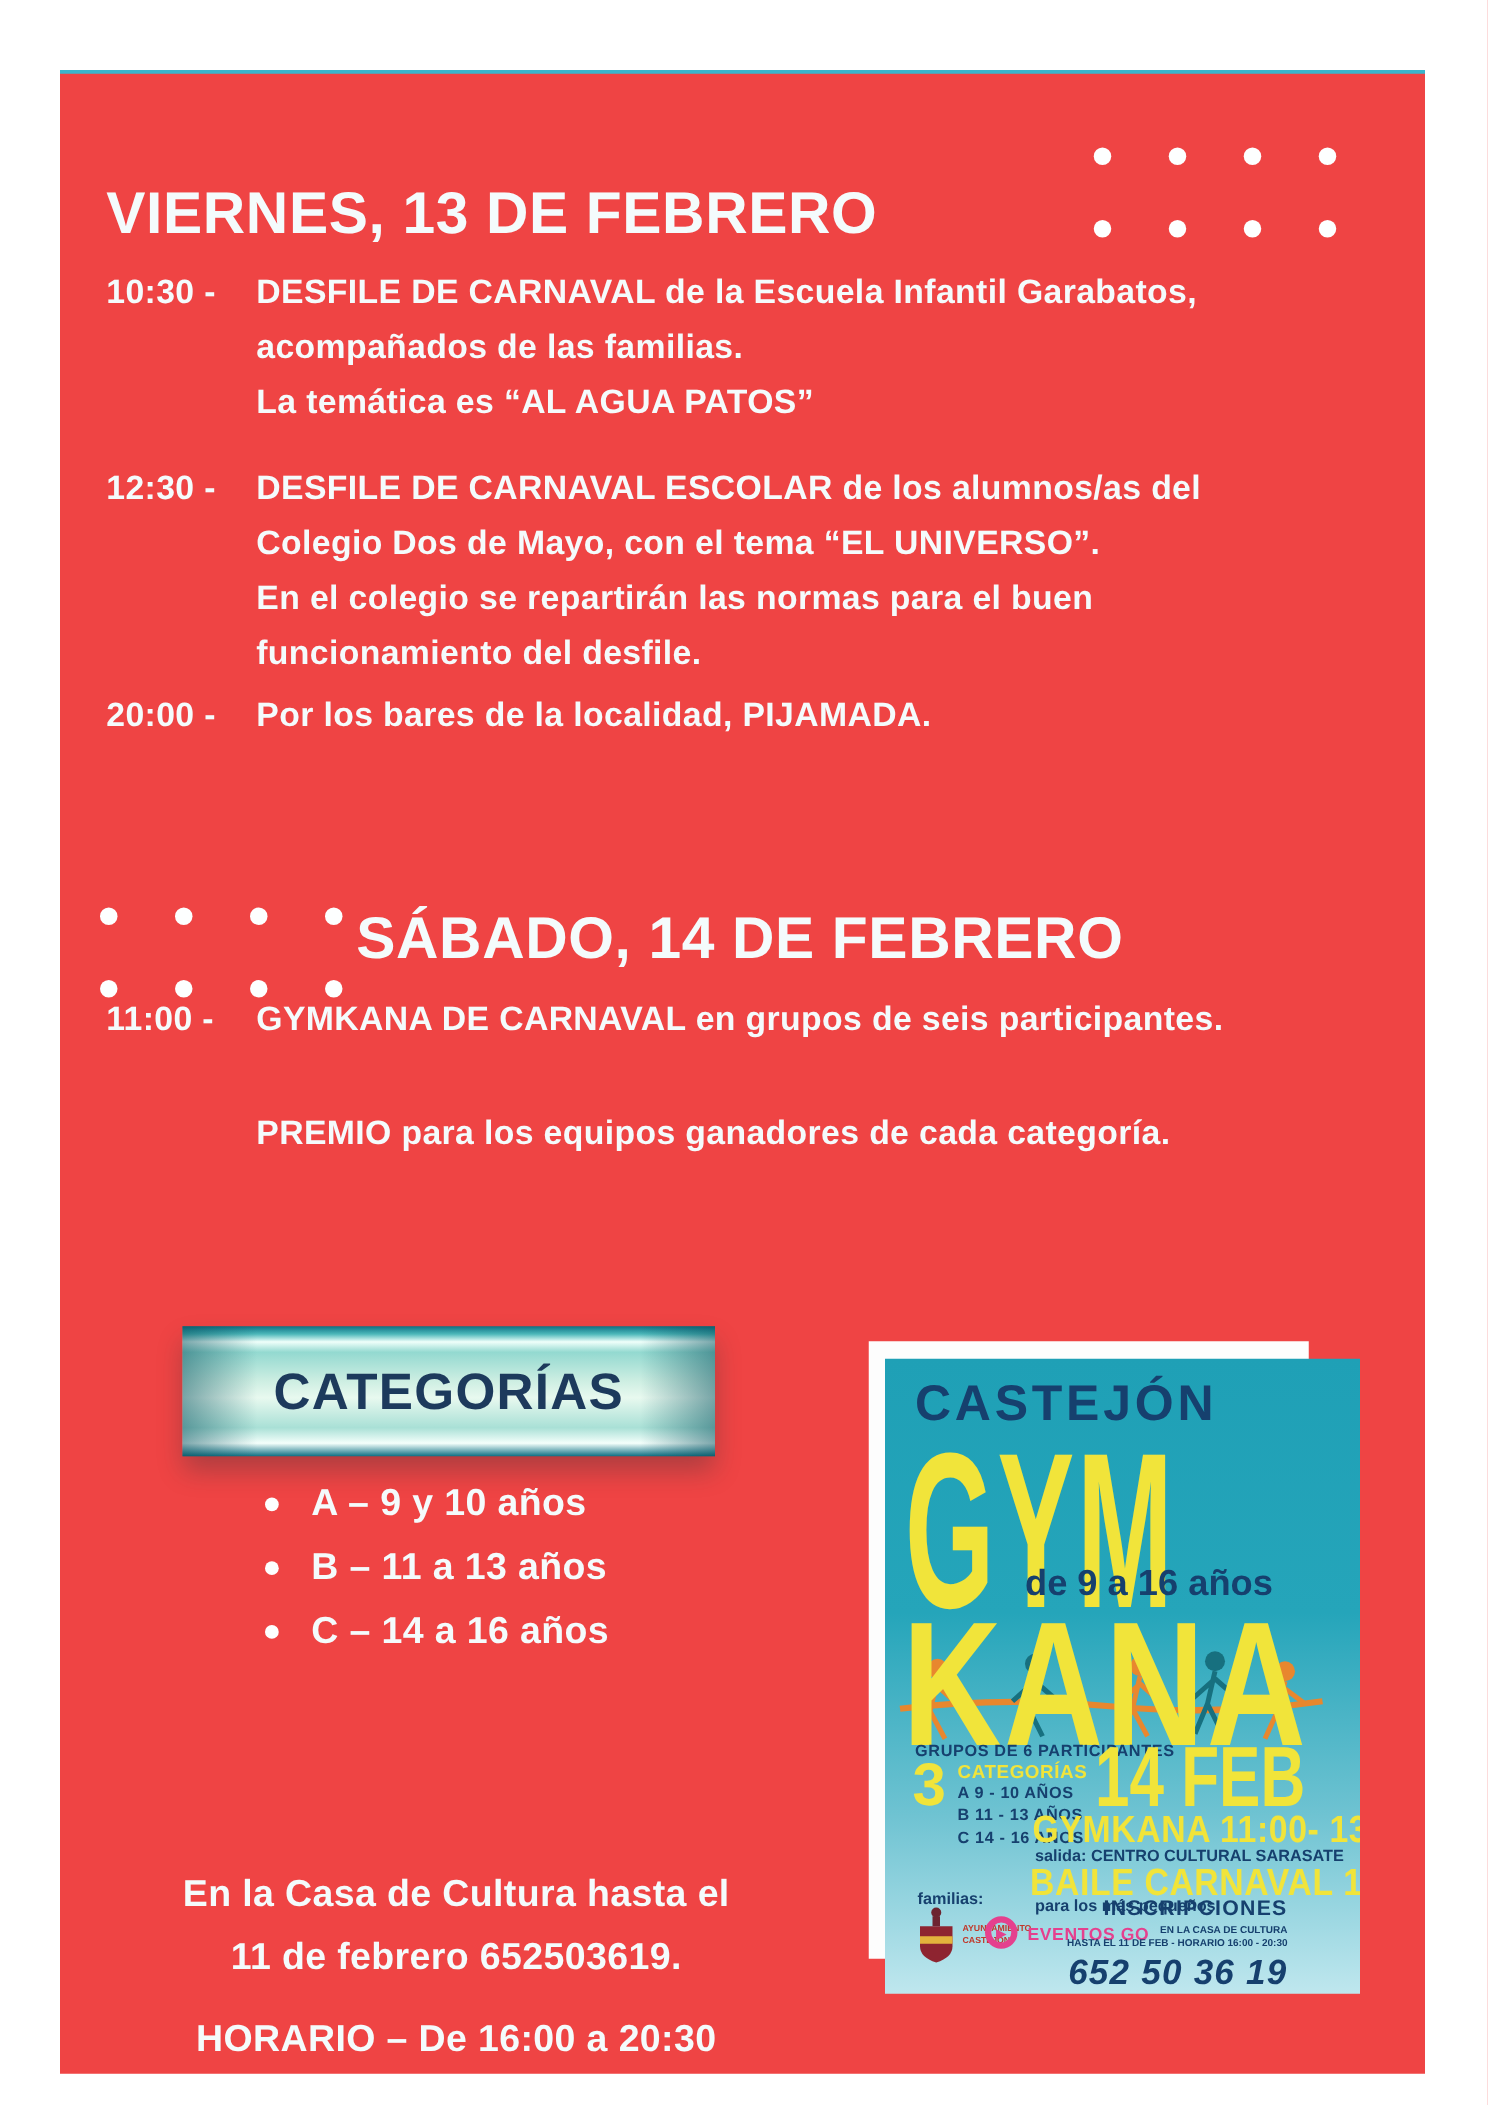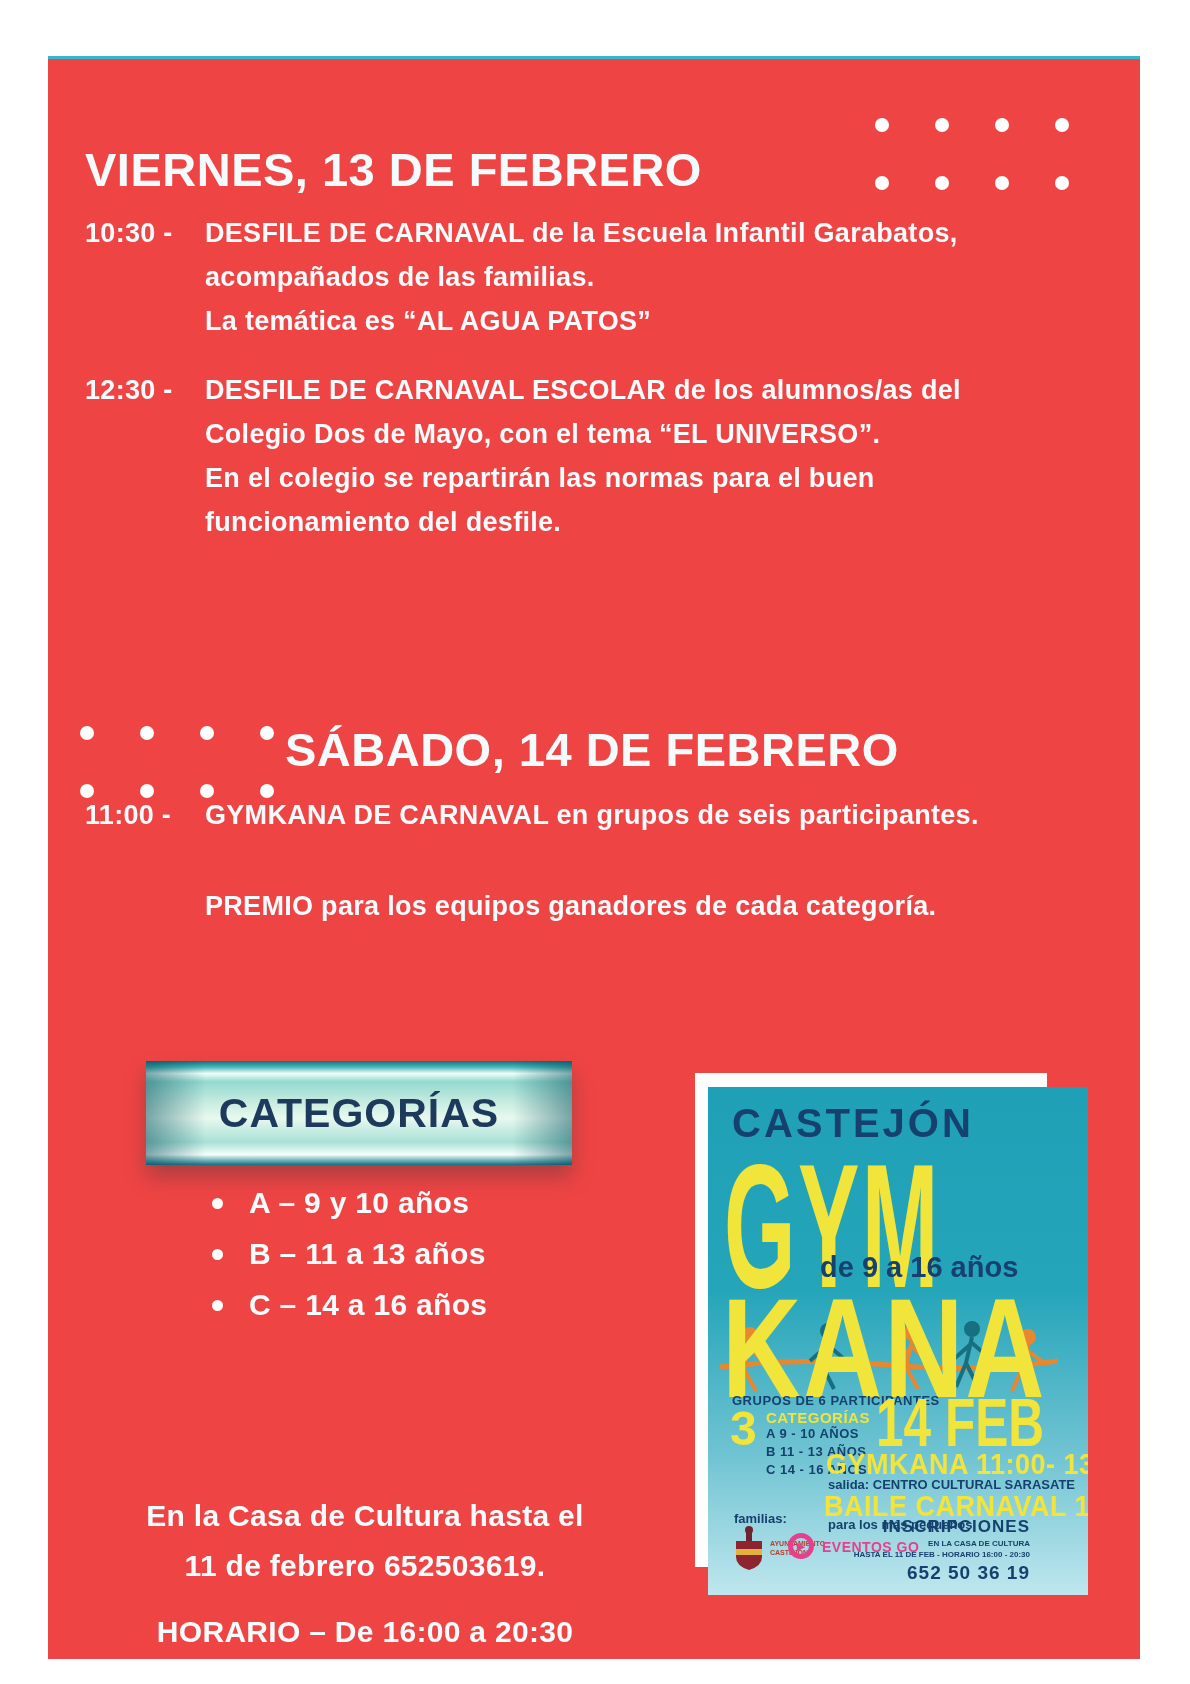--- a/index.html
+++ b/index.html
@@ -82,21 +82,21 @@
   .p-shield{position:absolute;left:24px;top:438px;z-index:3;}
   .p-ayto{position:absolute;left:62px;top:452px;z-index:3;color:#c0392b;font-size:7px;font-weight:900;line-height:9px;}
   .p-ev-ring{position:absolute;left:80px;top:446px;width:26px;height:26px;border-radius:50%;
     border:5px solid #e5408e;box-sizing:border-box;z-index:3;display:flex;align-items:center;justify-content:center;
     color:#e5408e;font-size:11px;}
   .p-ev-text{position:absolute;left:114px;top:452px;font-size:14px;font-weight:900;color:#e5408e;letter-spacing:.5px;z-index:3;}
   .p-insc{position:absolute;left:120px;top:430px;width:202px;text-align:right;z-index:3;color:#16406e;}
   .p-insc .t1{font-size:17px;font-weight:900;letter-spacing:1px;}
   .p-insc .t2{font-size:8px;font-weight:900;margin-top:2px;}
   .p-insc .t3{font-size:8px;font-weight:900;margin-top:2px;}
-  .p-insc .t4{font-size:19px;font-weight:900;letter-spacing:1px;margin-top:3px;}
+  .p-insc .t4{font-size:28px;font-weight:900;letter-spacing:1px;margin-top:3px;font-style:italic;}
 </style>
 </head>
 <body>
 
 <div class="page">
   <div class="panel">
 
     <h1 class="day-title" style="left:37px;top:52px;">VIERNES, 13 DE FEBRERO</h1>
 
     <div class="dotgrid" style="left:827px;top:59px;">
@@ -122,20 +122,26 @@
     <div class="event" style="left:37px;top:309px;">
       <div class="etime">12:30 -</div>
       <div class="elines">
         <div>DESFILE DE CARNAVAL ESCOLAR de los alumnos/as del</div>
         <div>Colegio Dos de Mayo, con el tema “EL UNIVERSO”.</div>
         <div>En el colegio se repartirán las normas para el buen</div>
         <div>funcionamiento del desfile.</div>
       </div>
     </div>
 
+    <div class="event" style="left:37px;top:491px;">
+      <div class="etime">20:00 -</div>
+      <div class="elines">
+        <div>Por los bares de la localidad, PIJAMADA.</div>
+      </div>
+    </div>
 
     <div class="dotgrid" style="left:32px;top:667px;">
       <i></i>
         <i></i>
         <i></i>
         <i></i>
       <i></i>
         <i></i>
         <i></i>
         <i></i>

